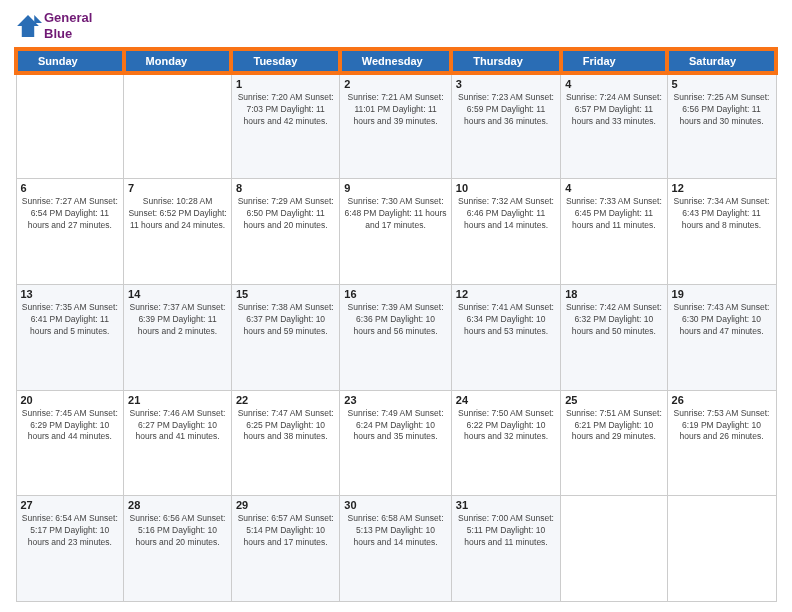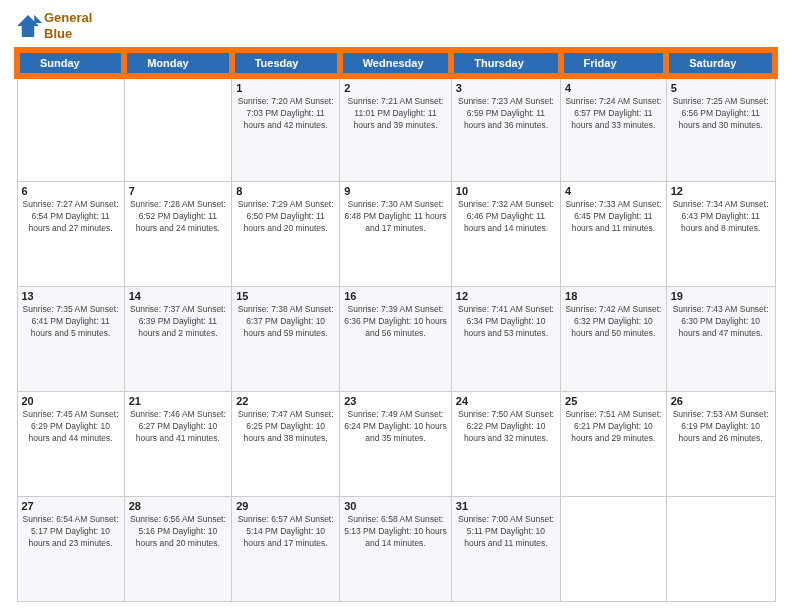--- a/index.html
+++ b/index.html
@@ -27,21 +27,21 @@
       display: flex;
       align-items: center;
       gap: 2px;
     }
     .logo-text {
       font-size: 13px;
       font-weight: bold;
       color: #333;
       line-height: 1.2;
     }
-    .logo-text .blue { color: #a16207; }
+    .logo-text .blue { color: #701a75; }
     .logo-icon {
       width: 28px;
       height: 28px;
     }
     .title-block {
       text-align: right;
     }
     .month-title {
       font-size: 32px;
       font-weight: 300;
@@ -57,21 +57,21 @@
       border-collapse: collapse;
       flex: 1;
     }
     thead tr th {
       background: #2a6db5;
       color: #fff;
       font-size: 11px;
       font-weight: bold;
       padding: 4px 20px;
       text-align: left;
-      border: 6px solid #f97316;
+      border: 4px solid #f97316;
     }
     tbody tr td {
       border: 1px solid #ccc;
       vertical-align: top;
       padding: 3px 4px;
       font-size: 9px;
       color: #333;
       height: 85px;
       width: 113px;
     }
@@ -162,21 +162,21 @@
         </tr>
         <tr>
           <td>
             <span class="day-num">6</span>
             <div class="day-info">Sunrise: 7:27 AM
 Sunset: 6:54 PM
 Daylight: 11 hours and 27 minutes.</div>
           </td>
           <td>
             <span class="day-num">7</span>
-            <div class="day-info">Sunrise: 7:28 AM
+            <div class="day-info">Sunrise: 10:28 AM
 Sunset: 6:52 PM
 Daylight: 11 hours and 24 minutes.</div>
           </td>
           <td>
             <span class="day-num">8</span>
             <div class="day-info">Sunrise: 7:29 AM
 Sunset: 6:50 PM
 Daylight: 11 hours and 20 minutes.</div>
           </td>
           <td>

